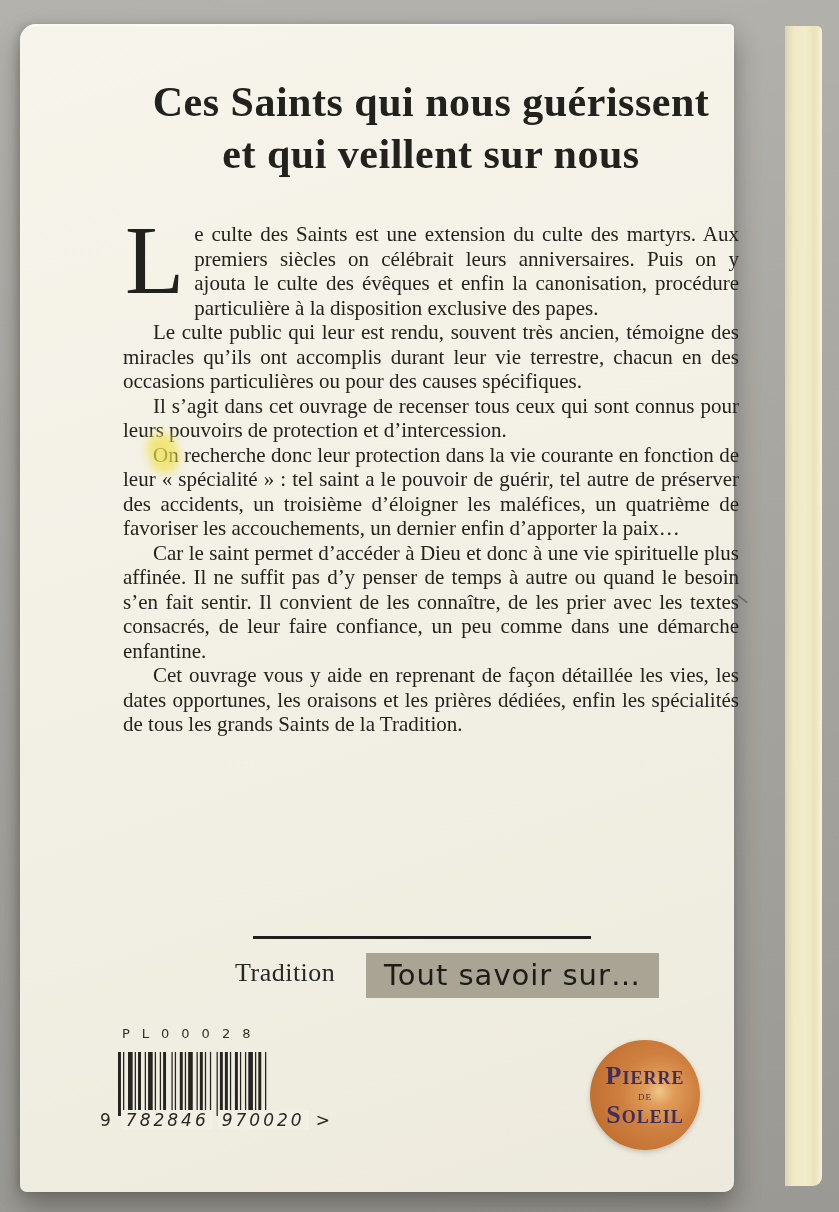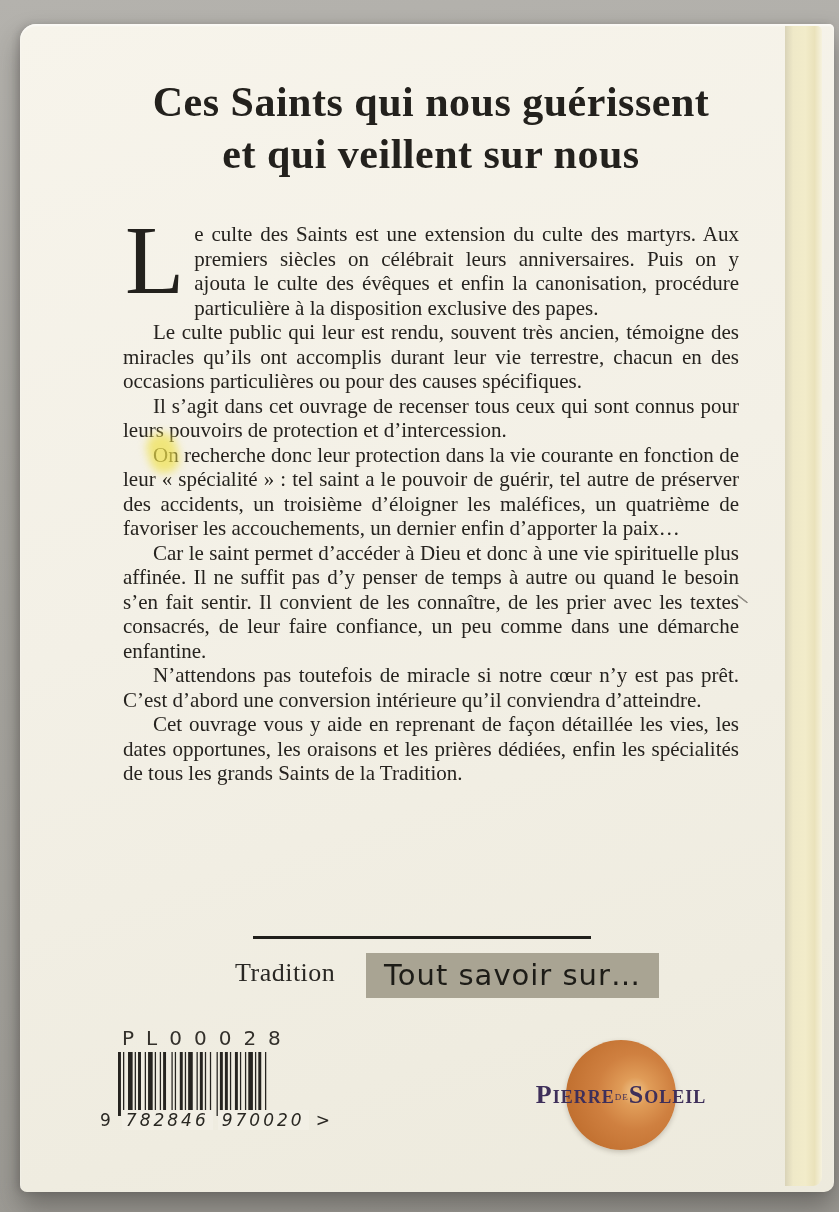--- a/index.html
+++ b/index.html
@@ -5,21 +5,21 @@
   * { margin:0; padding:0; box-sizing:border-box; }
   html,body { width:839px; height:1212px; overflow:hidden; }
   body { font-family:"Liberation Serif", serif; }
 
   .photo {
     position:relative; width:839px; height:1212px;
     background:linear-gradient(175deg,#b4b2ad 0%,#a9a7a1 38%,#9b9993 100%);
   }
 
   .cover {
-    position:absolute; left:20px; top:24px; width:814px; height:1168px;
+    position:absolute; left:20px; top:24px; width:714px; height:1168px;
     background:linear-gradient(162deg,#f7f4eb 0%,#f3f0e6 45%,#edeadd 100%);
     border-radius:16px 5px 10px 7px;
     box-shadow:0 14px 26px rgba(40,38,34,.40), -3px 0 6px rgba(60,58,54,.18),
                inset 0 2px 2px rgba(255,255,255,.6);
     padding-left:17px;
   }
 
   .page-edge {
     position:absolute; left:765px; top:2px; width:37px; height:1160px;
     background:linear-gradient(90deg,#d9d3b8 0%,#efe9c8 22%,#f2ecca 55%,#eae2bb 80%,#f6f2de 100%);
@@ -63,38 +63,38 @@
   }
   .series-badge {
     position:absolute; left:325px; top:929px; height:45px;
     background:#a9a493; color:#1d1c17;
     font-family:"DejaVu Sans", sans-serif; font-size:29px; line-height:45px;
     padding:0 18px; letter-spacing:1px;margin-left:21px;
   }
 
   .product-code {
     position:absolute; left:102px; top:1002px;
-    font-family:"DejaVu Sans", sans-serif; font-size:20px; color:#33302b;
+    font-family:"DejaVu Sans", sans-serif; font-size:13px; color:#33302b;
     letter-spacing:12px;
   }
   .bars { position:absolute; left:98px; top:1028px; }
   .ean {
     position:absolute; left:80px; top:1086px; display:flex; align-items:flex-start;
     font-family:"DejaVu Sans", sans-serif; font-size:17px; color:#2a2823;
     letter-spacing:3px;
   }
   .ean .pre { margin-right:8px; }
   .ean .grp { background:#f2efe5; padding:0 4px; margin-right:5px;font-style:italic; }
   .ean .suf { margin-left:2px; }
 
   .logo {
-    position:absolute; left:546px; top:1016px; width:110px; height:110px;
+    position:absolute; left:570px; top:1016px; width:110px; height:110px;
     border-radius:50%;
     background:radial-gradient(circle at 63% 47%, #f0c68c 0%, #e09c58 16%, #cf8040 42%, #c37232 72%, #b2672c 100%);
-    display:flex; flex-direction:row; align-items:center; justify-content:center;
+    display:flex; flex-direction:column; align-items:center; justify-content:center;
     box-shadow:0 2px 5px rgba(70,60,45,.25);
     text-align:right;
   }
   .logo .l1, .logo .l3 {
     font-variant:small-caps; font-weight:bold; font-size:26px; line-height:24px;
     color:#3e2f5a; letter-spacing:1px;
   }
   .logo .l2 {
     font-variant:small-caps; font-weight:normal; font-size:13px; line-height:15px;
     color:#3e2f5a; letter-spacing:1px;
@@ -112,21 +112,20 @@
       <span>Ces Saints qui nous guérissent</span><br>
       <span>et qui veillent sur nous</span>
     </h1>
 
     <div class="blurb">
       <p class="first"><span class="dropcap">L</span><span>e culte des Saints est une extension du culte des martyrs. Aux premiers siècles on célébrait leurs anniversaires. Puis on y ajouta le culte des évêques et enfin la canonisation, procédure particulière à la disposition exclusive des papes.</span></p>
       <p>Le culte public qui leur est rendu, souvent très ancien, témoigne des miracles qu’ils ont accomplis durant leur vie terrestre, chacun en des occasions particulières ou pour des causes spécifiques.</p>
       <p>Il s’agit dans cet ouvrage de recenser tous ceux qui sont connus pour leurs pouvoirs de protection et d’intercession.</p>
       <p>On recherche donc leur protection dans la vie courante en fonction de leur « spécialité » : tel saint a le pouvoir de guérir, tel autre de préserver des accidents, un troisième d’éloigner les maléfices, un quatrième de favoriser les accouchements, un dernier enfin d’apporter la paix…</p>
       <p>Car le saint permet d’accéder à Dieu et donc à une vie spirituelle plus affinée. Il ne suffit pas d’y penser de temps à autre ou quand le besoin s’en fait sentir. Il convient de les connaître, de les prier avec les textes consacrés, de leur faire confiance, un peu comme dans une démarche enfantine.</p>
-      <p>N’attendons pas toutefois de miracle si notre cœur n’y est pas prêt. C’est d’abord une conversion intérieure qu’il conviendra d’atteindre.</p>
       <p>Cet ouvrage vous y aide en reprenant de façon détaillée les vies, les dates opportunes, les oraisons et les prières dédiées, enfin les spécialités de tous les grands Saints de la Tradition.</p>
     </div>
 
     <div class="highlight-mark"></div>
     <div class="pen-mark"></div>
 
     <div class="rule"></div>
     <div class="collection-label">Tradition</div>
     <div class="series-badge">Tout savoir sur…</div>
 

